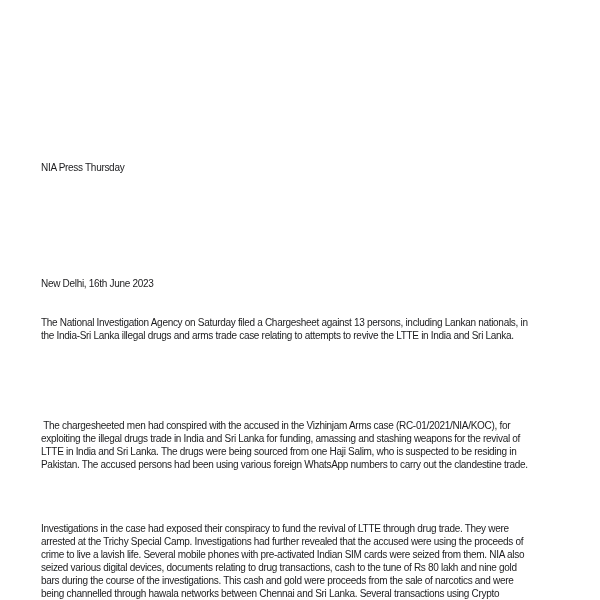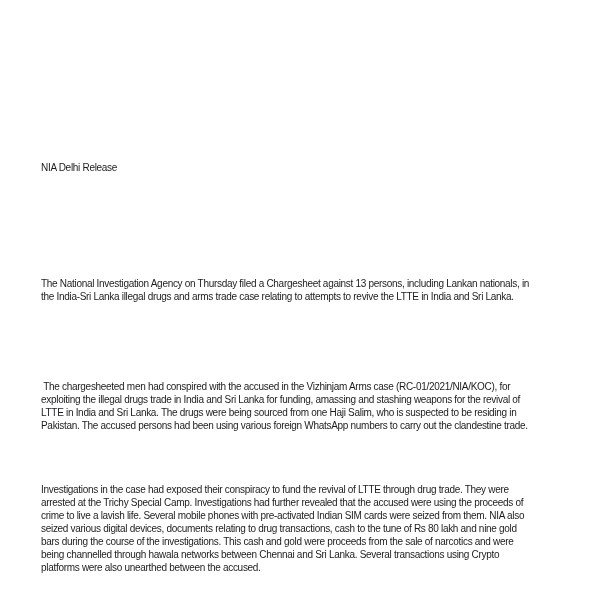--- a/index.html
+++ b/index.html
@@ -26,25 +26,26 @@
     margin: 0 0 12px 0;
     padding: 0;
   }
   .para div { white-space: pre; }
 </style>
 </head>
 <body style="background: rgb(255, 255, 255);">
 
 <main class="doc" style="color: rgb(28, 28, 30);">
   <section class="para">
-    <div>NIA Delhi Release</div>
+    <div>NIA Press Thursday</div>
   </section>
 
   <section class="para">
-    <div>The National Investigation Agency on Thursday filed a Chargesheet against 13 persons, including Lankan nationals, in
+    <div>New Delhi, 16th June 2023</div>
+    <div>The National Investigation Agency on Saturday filed a Chargesheet against 13 persons, including Lankan nationals, in
 the India-Sri Lanka illegal drugs and arms trade case relating to attempts to revive the LTTE in India and Sri Lanka.</div>
   </section>
 
   <section class="para"> The chargesheeted men had conspired with the accused in the Vizhinjam Arms case (RC-01/2021/NIA/KOC), for
 exploiting the illegal drugs trade in India and Sri Lanka for funding, amassing and stashing weapons for the revival of
 LTTE in India and Sri Lanka. The drugs were being sourced from one Haji Salim, who is suspected to be residing in
 Pakistan. The accused persons had been using various foreign WhatsApp numbers to carry out the clandestine trade.</section>
 
   <section class="para">Investigations in the case had exposed their conspiracy to fund the revival of LTTE through drug trade. They were
 arrested at the Trichy Special Camp. Investigations had further revealed that the accused were using the proceeds of

